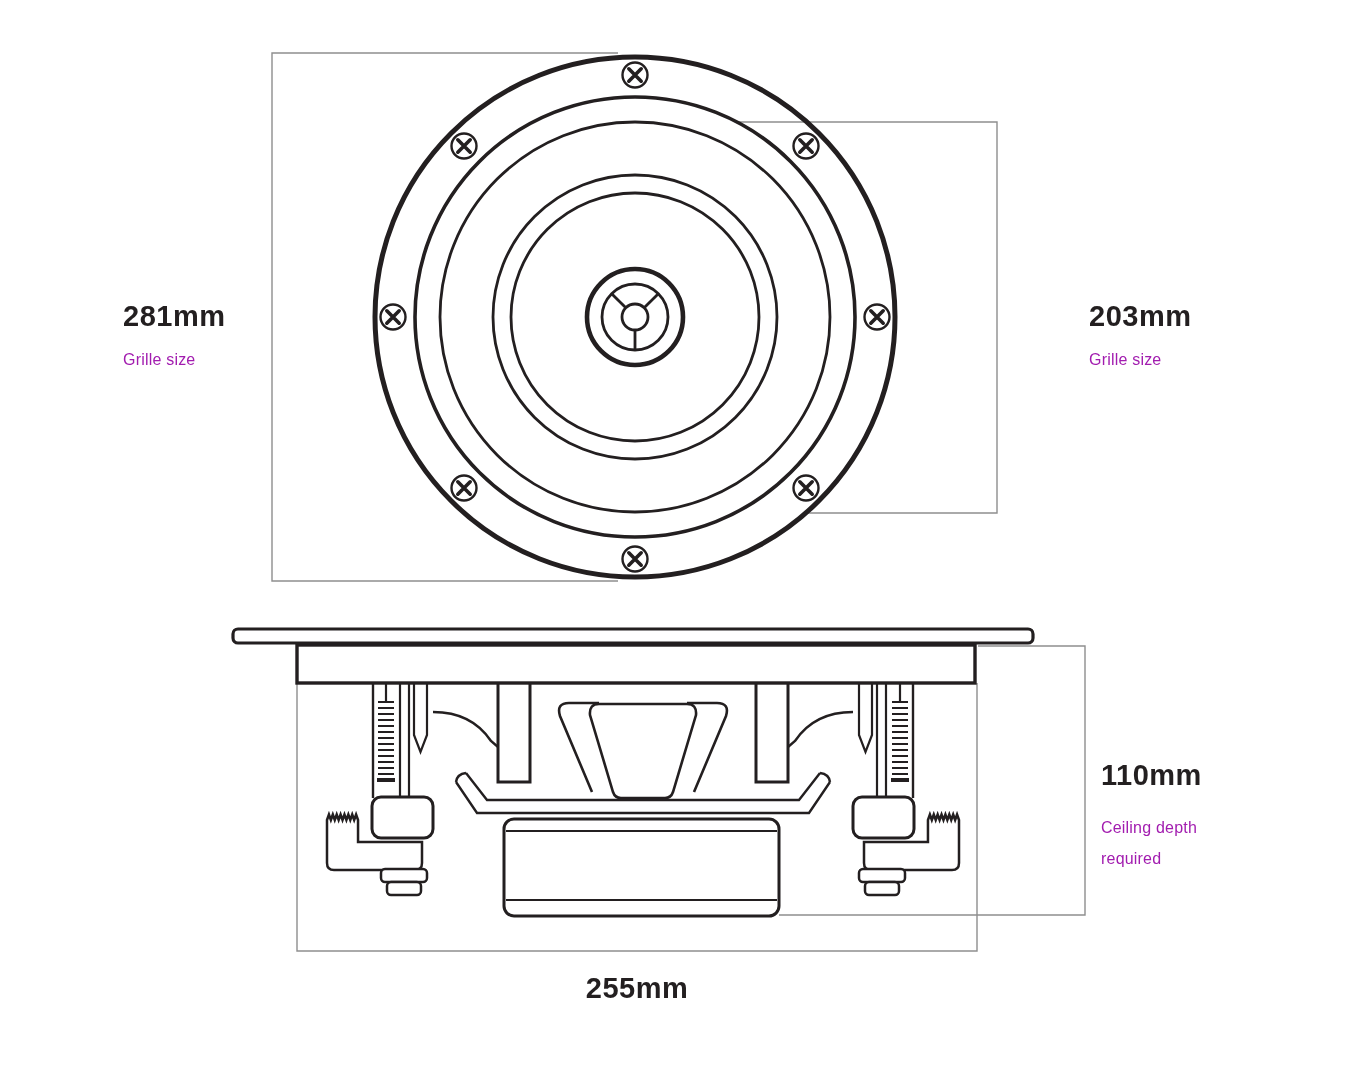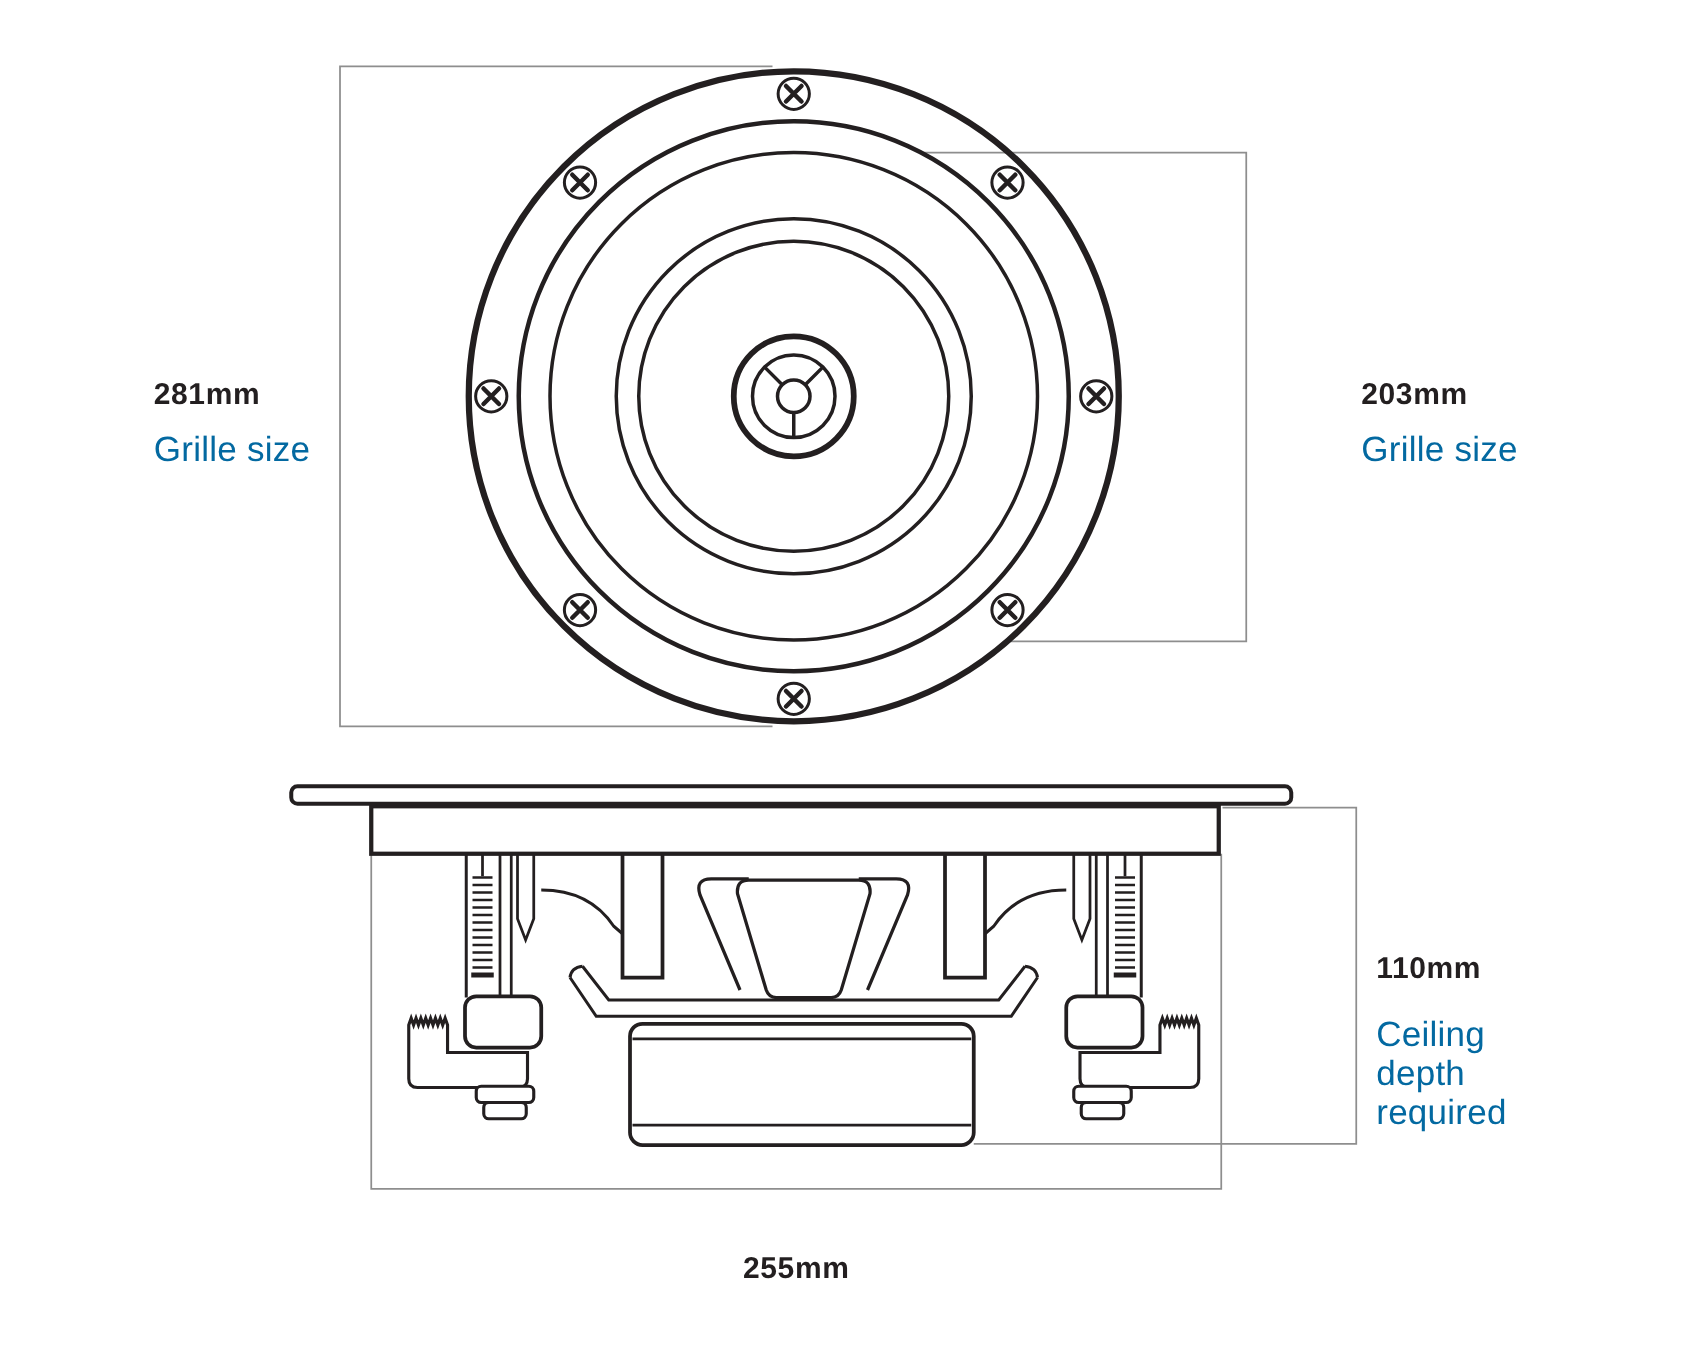--- a/index.html
+++ b/index.html
@@ -1,26 +1,26 @@
 <!DOCTYPE html>
 <html><head>
 <meta charset="utf-8">
 <style>
   html,body{margin:0;padding:0;background:#ffffff;}
   #stage{position:relative;width:1366px;height:1082px;background:#ffffff;overflow:hidden;
          font-family:"Liberation Sans", sans-serif;}
   #drawing{position:absolute;left:0;top:0;}
   .dim{position:absolute;color:#231f20;}
-  .dim .value{font-size:24px;font-weight:700;line-height:34px;letter-spacing:.5px;}
-  .dim .label{font-size:28px;line-height:31px;margin-top:11px;letter-spacing:.2px;color:#0369a1;}
+  .dim .value{font-size:29px;font-weight:700;line-height:34px;letter-spacing:.5px;}
+  .dim .label{font-size:16px;line-height:31px;margin-top:11px;letter-spacing:.2px;color:#a21caf;}
   #dim-grille{left:123px;top:299px;}
   #dim-speaker{left:1089px;top:299px;}
   #dim-depth{left:1101px;top:758px;width:160px;}
   #dim-depth .label{margin-top:20px;}
-  #dim-hole{left:297px;top:998px;width:680px;text-align:center;}
+  #dim-hole{left:297px;top:971px;width:680px;text-align:center;}
   #dim-hole .label{margin-top:10px;}
 </style>
 </head>
 <body>
 
 <div id="stage">
 
   <svg id="drawing" width="1366" height="1082" viewBox="0 0 1366 1082">
     <defs>
 

